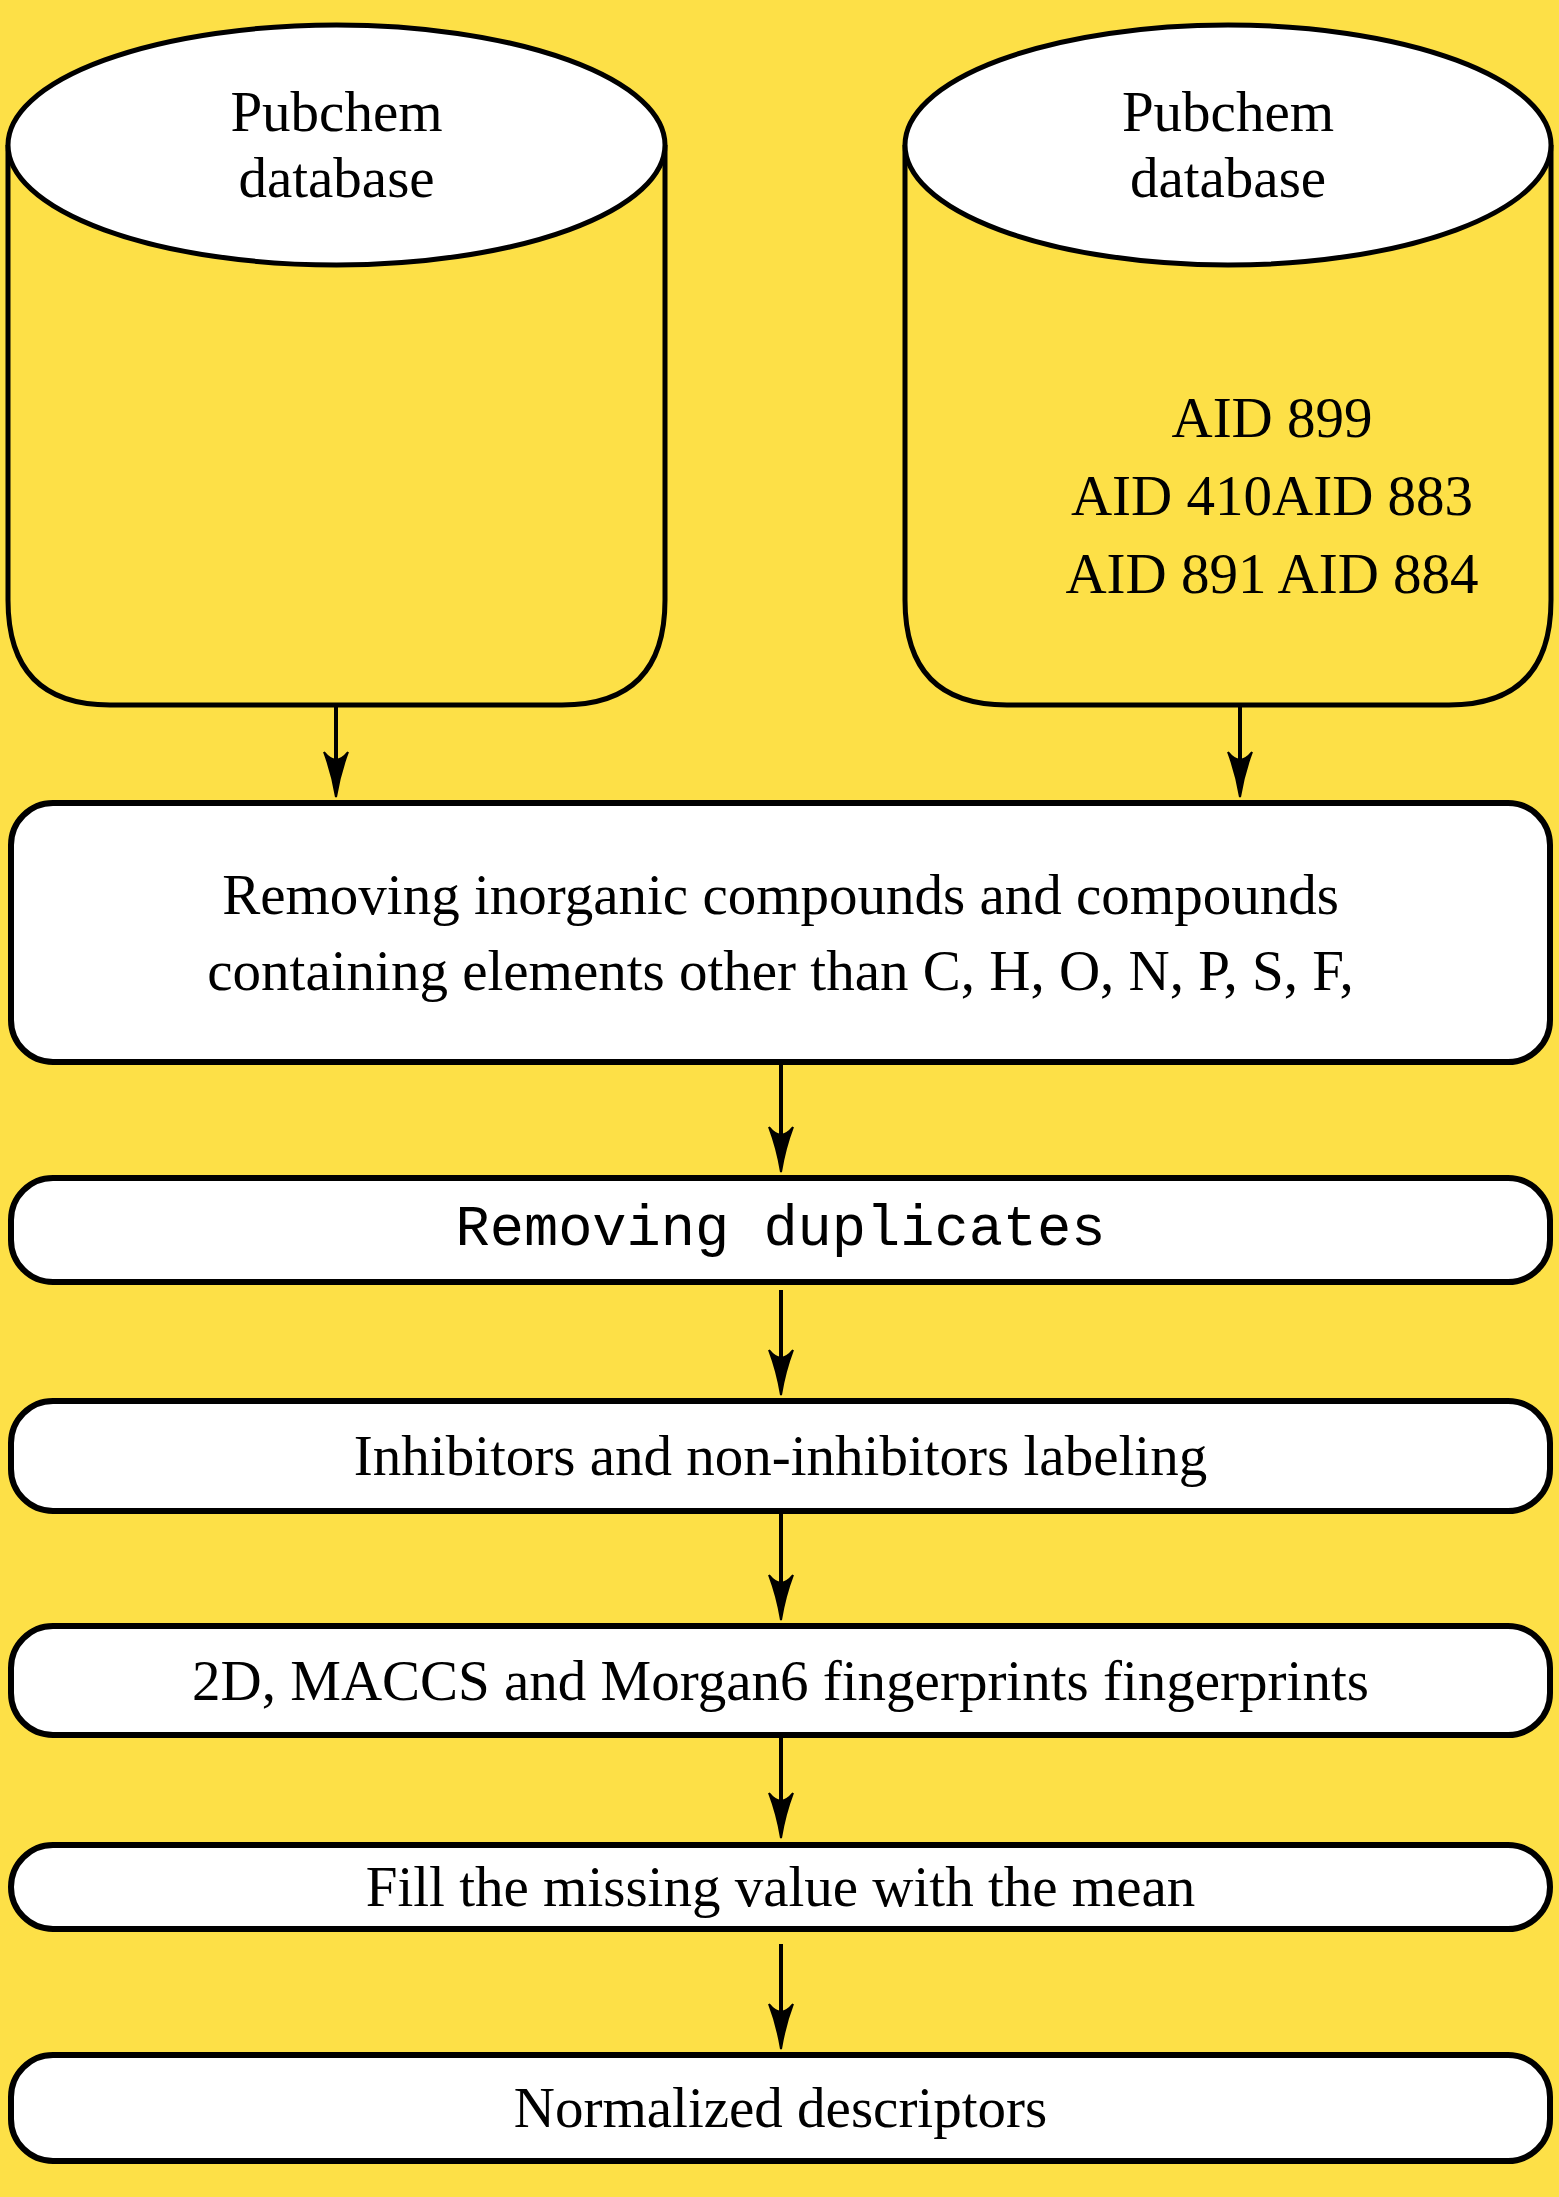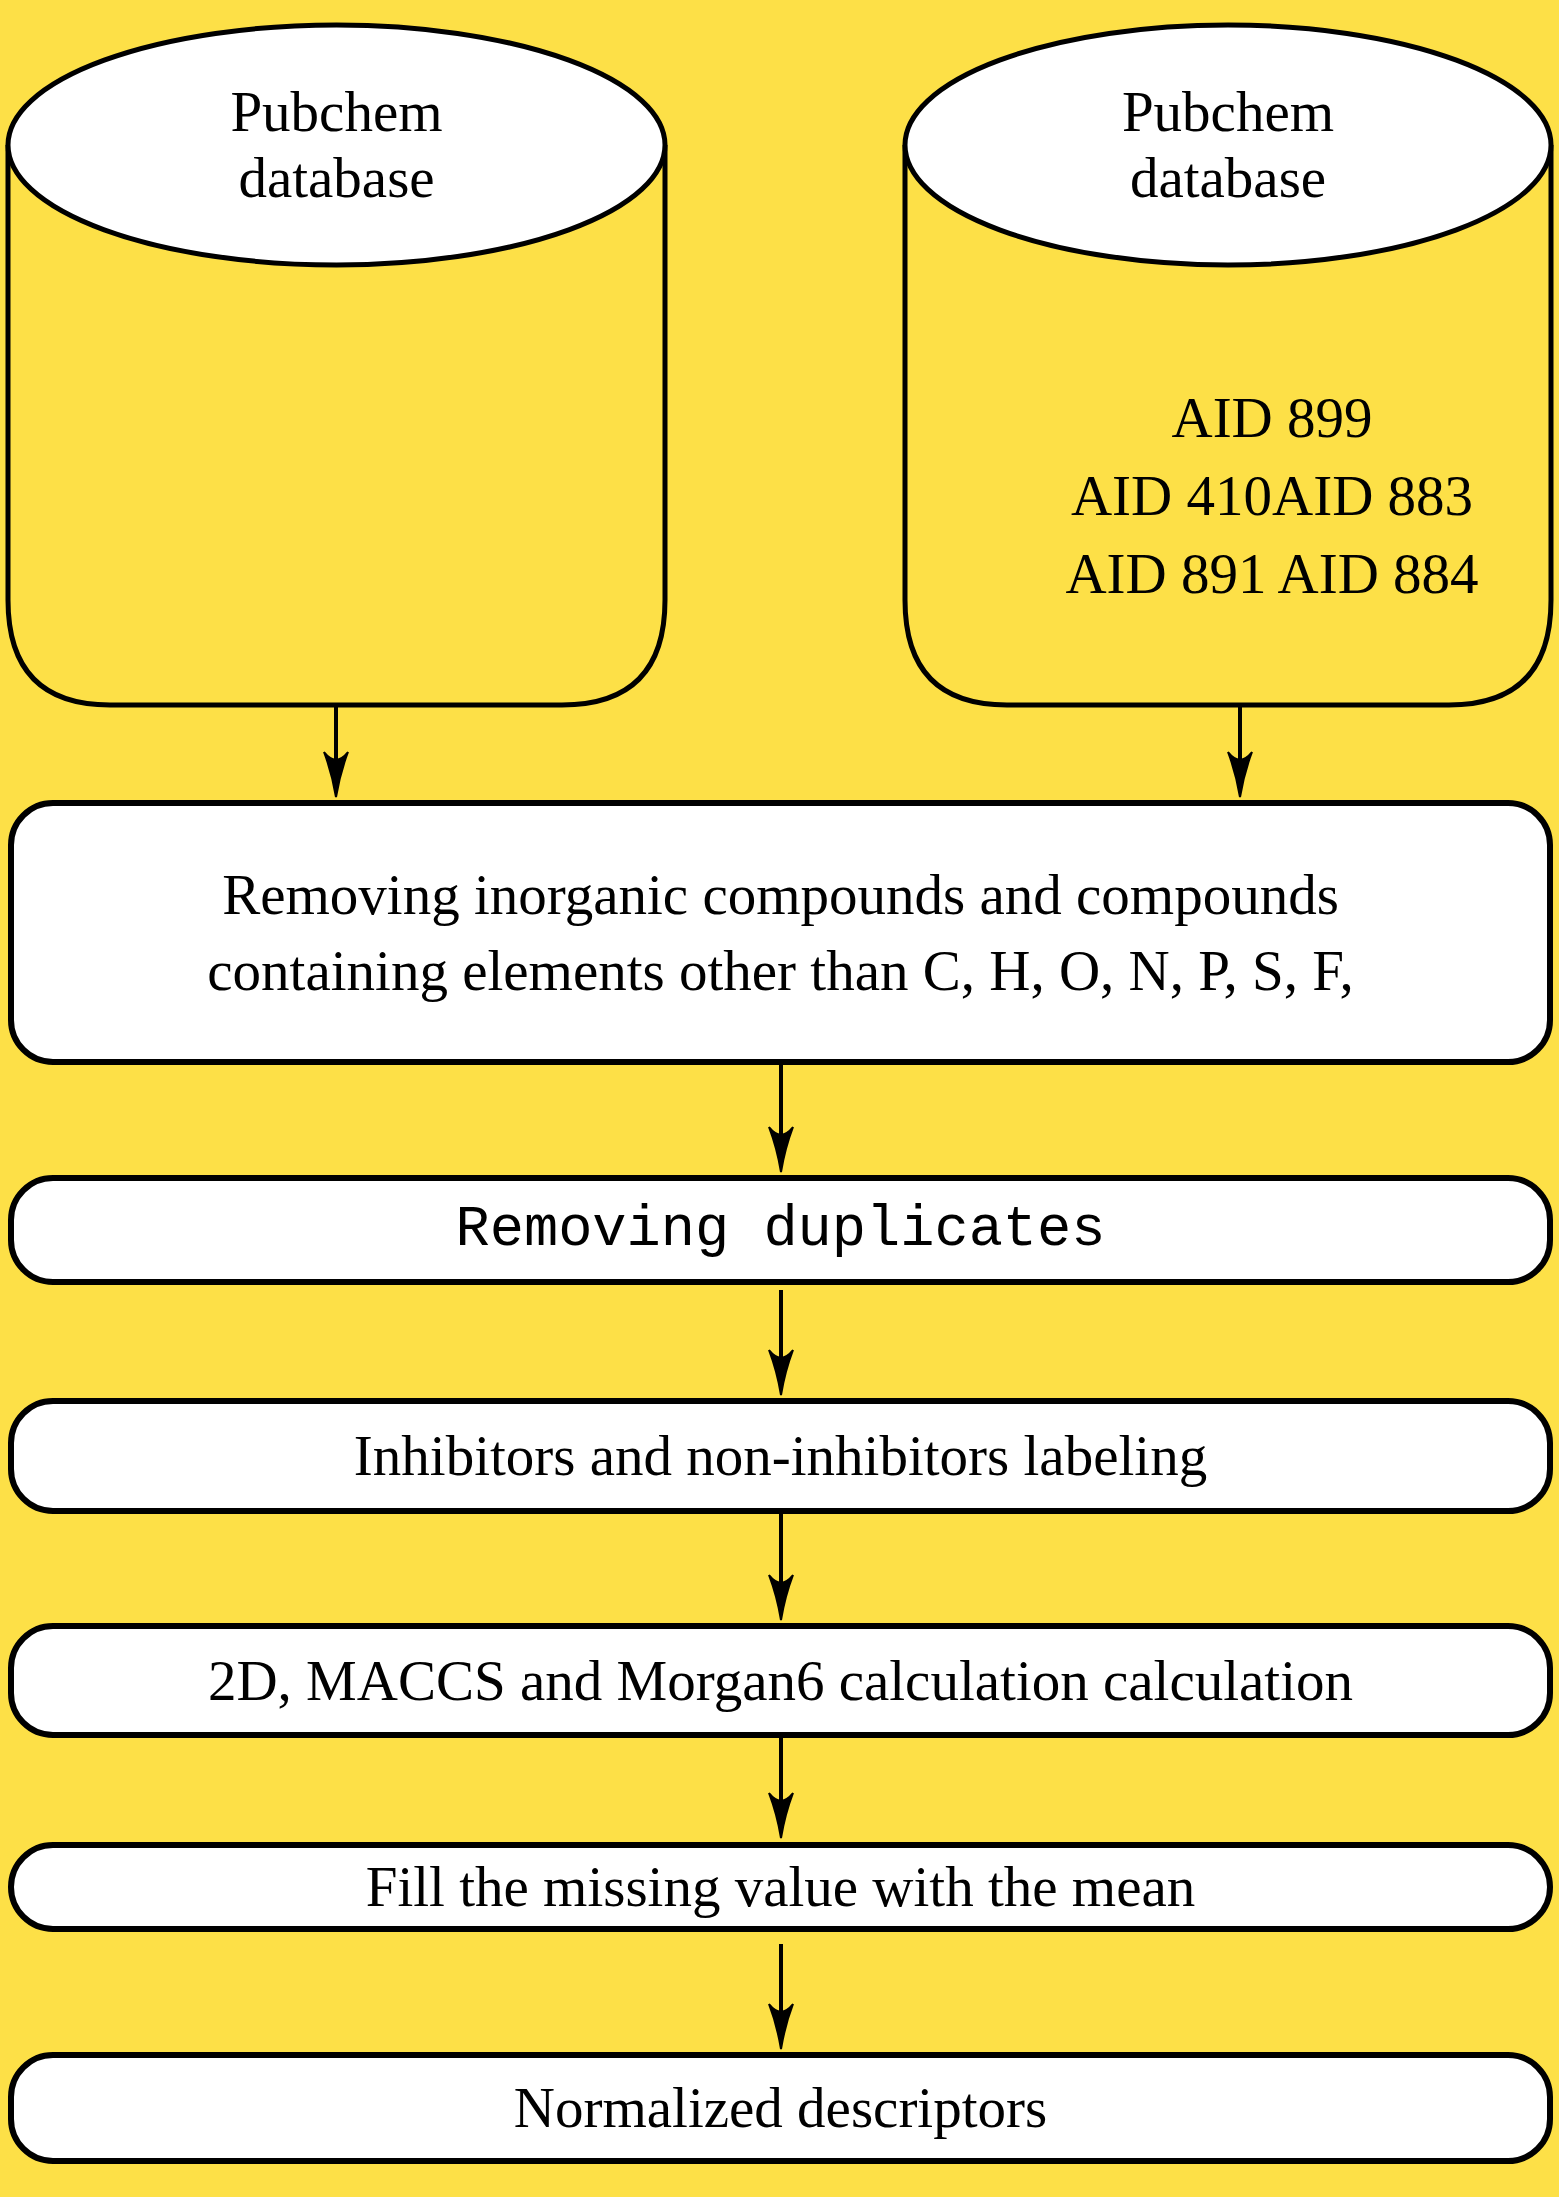--- a/index.html
+++ b/index.html
@@ -143,21 +143,21 @@
   </div>
 
   <div class="box box-3">
     <div class="boxlines">
       <span class="ln">Inhibitors and non-inhibitors labeling</span>
     </div>
   </div>
 
   <div class="box box-4">
     <div class="boxlines">
-      <span class="ln">2D, MACCS and Morgan6 calculation calculation</span>
+      <span class="ln">2D, MACCS and Morgan6 fingerprints fingerprints</span>
     </div>
   </div>
 
   <div class="box box-5">
     <div class="boxlines">
       <span class="ln">Fill the missing value with the mean</span>
     </div>
   </div>
 
   <div class="box box-6">

